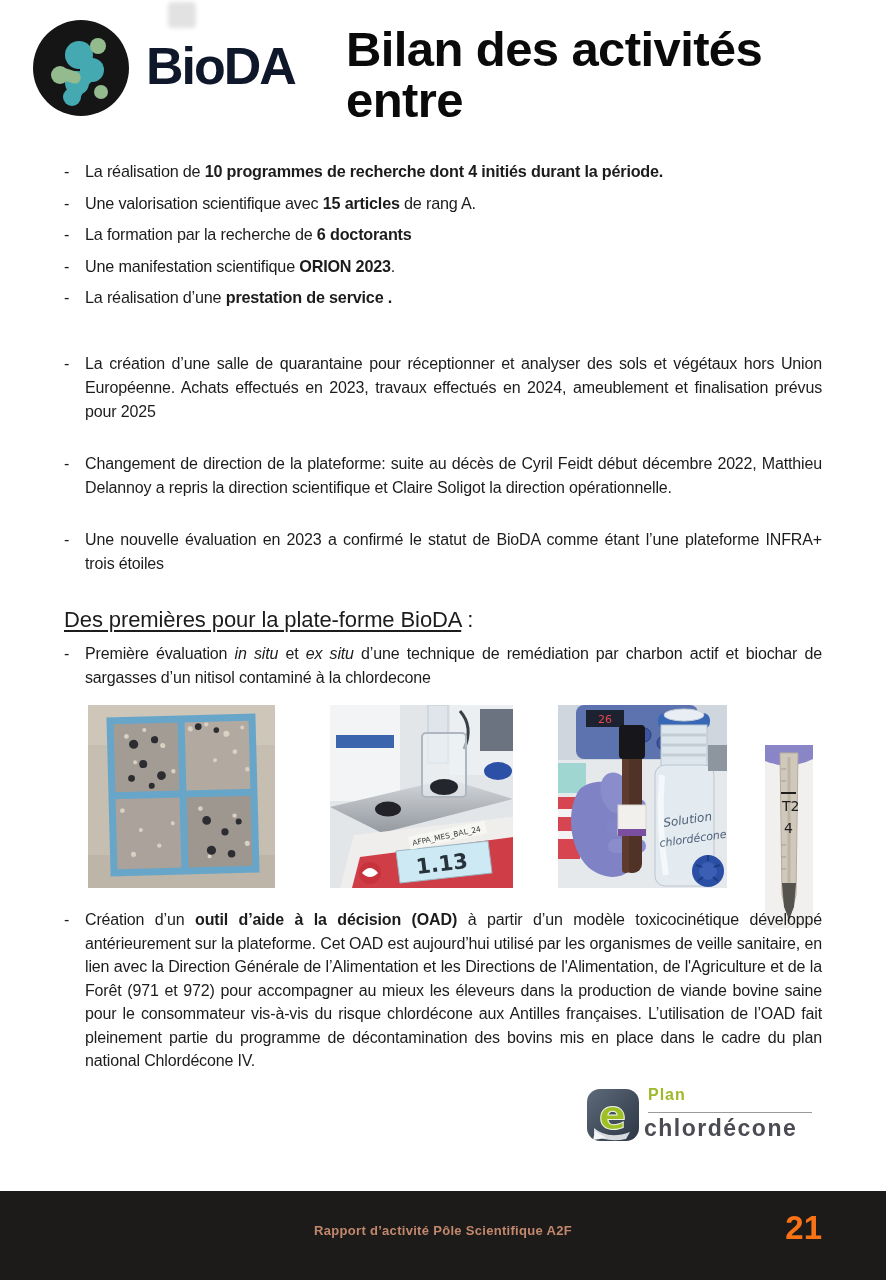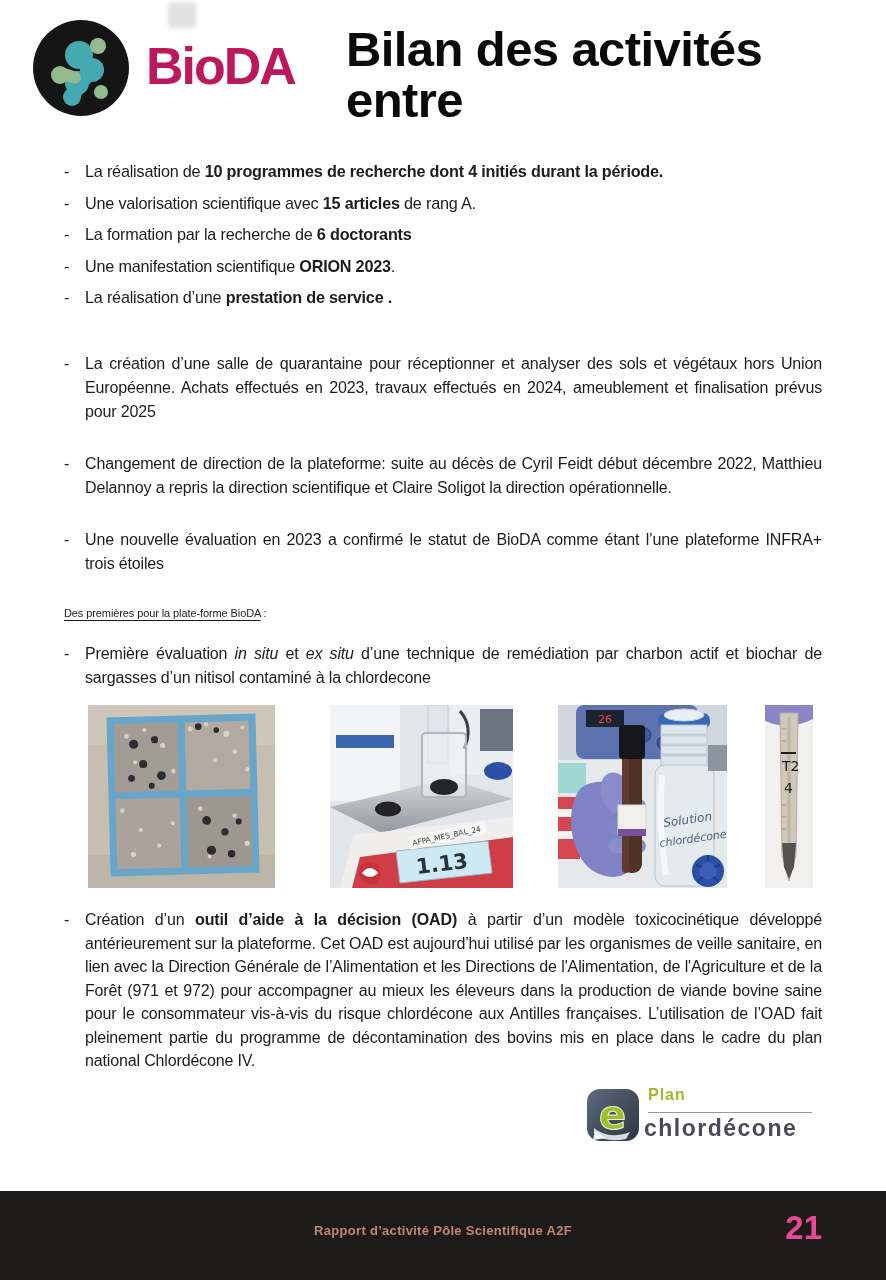--- a/index.html
+++ b/index.html
@@ -4,61 +4,61 @@
 <style>
   html,body{margin:0;padding:0;}
   body{
     width:886px;height:1280px;position:relative;background:#ffffff;
     font-family:"Liberation Sans","DejaVu Sans",sans-serif;
     color:#1c1c1c;overflow:hidden;
   }
   .abs{position:absolute;}
   
   #logo-circle{left:31px;top:18px;width:100px;height:100px;}
-  #brand-word{left:146px;top:36px;font-size:52px;font-weight:700;letter-spacing:-2px;color:#be185d;}
+  #brand-word{left:146px;top:36px;font-size:52px;font-weight:700;letter-spacing:-2px;color:#0f172a;}
   #page-title{left:346px;top:24px;width:500px;font-size:49px;line-height:51px;font-weight:700;letter-spacing:-0.6px;color:#0a0a0a;}
   .artifact{background:rgba(150,150,150,.28);filter:blur(2px);border-radius:4px;}
   
   .textblock{left:64px;width:758px;}
   .li{display:flex;align-items:flex-start;}
   .dash{width:21px;flex:0 0 21px;}
   .t{flex:1;}
   #summary-list{top:162px;font-size:16.2px;letter-spacing:-0.2px;}
   #summary-list .li{margin-bottom:13.5px;line-height:18px;}
   .para{font-size:16px;letter-spacing:-0.15px;line-height:24px;}
   .para .t{text-align:justify;}
   #para-quarantine{top:352px;}
   #para-direction{top:452px;}
   #para-evaluation{top:528px;}
-  #section-heading{top:607px;font-size:11px;letter-spacing:-0.1px;}
+  #section-heading{top:607px;font-size:22px;letter-spacing:-0.1px;}
   #section-heading .u{text-decoration:underline;text-underline-offset:3px;}
   #bullet-premiere{top:642px;}
   b{font-weight:700;}
   i{font-style:italic;}
   
   #photo-strip{top:705px;left:0;width:886px;height:183px;}
   .photo{position:absolute;top:0;height:183px;overflow:hidden;}
   .photo svg{display:block;}
   #photo-1{left:88px;width:187px;}
   #photo-2{left:330px;width:183px;}
   #photo-3{left:558px;width:169px;}
-  #photo-4{left:765px;width:48px;}
+  #photo-4{left:765px;width:48px;margin-top:40px;}
   
   #para-oad{top:908px;}
   #para-oad .t{line-height:23.5px;}
   
   #plan-logo{left:586px;top:1086px;width:236px;height:62px;}
   #plan-icon{left:0;top:2px;width:54px;height:54px;}
   #plan-word1{left:62px;top:0px;font-size:16px;font-weight:700;letter-spacing:1px;color:#9eb929;}
   #plan-rule{left:62px;top:26px;width:164px;height:0;border-top:1.5px solid #9a9a9a;}
   #plan-word2{left:58px;top:29px;font-size:23px;font-weight:700;letter-spacing:1.5px;color:#4b4b54;}
   
   #footer{left:0;top:1191px;width:886px;height:89px;background:#1d1b19;}
   #footer-text{left:0;top:32px;width:886px;text-align:center;font-size:13px;font-weight:700;letter-spacing:0.3px;color:#c1886d;}
-  #page-number{right:64px;top:18px;font-size:33px;font-weight:700;color:#ec4899;text-align:center;}
+  #page-number{right:64px;top:18px;font-size:33px;font-weight:700;color:#f97316;text-align:center;}
   .svgtext{font-family:"DejaVu Sans",sans-serif;}
 </style>
 </head>
 <body>
 
 <div class="abs artifact" style="left:168px;top:2px;width:28px;height:26px;"></div>
 
 <div class="abs" id="logo-circle">
   <svg width="100" height="100" viewBox="0 0 100 100">
     <circle cx="50" cy="50" r="48" fill="#151515"></circle>

